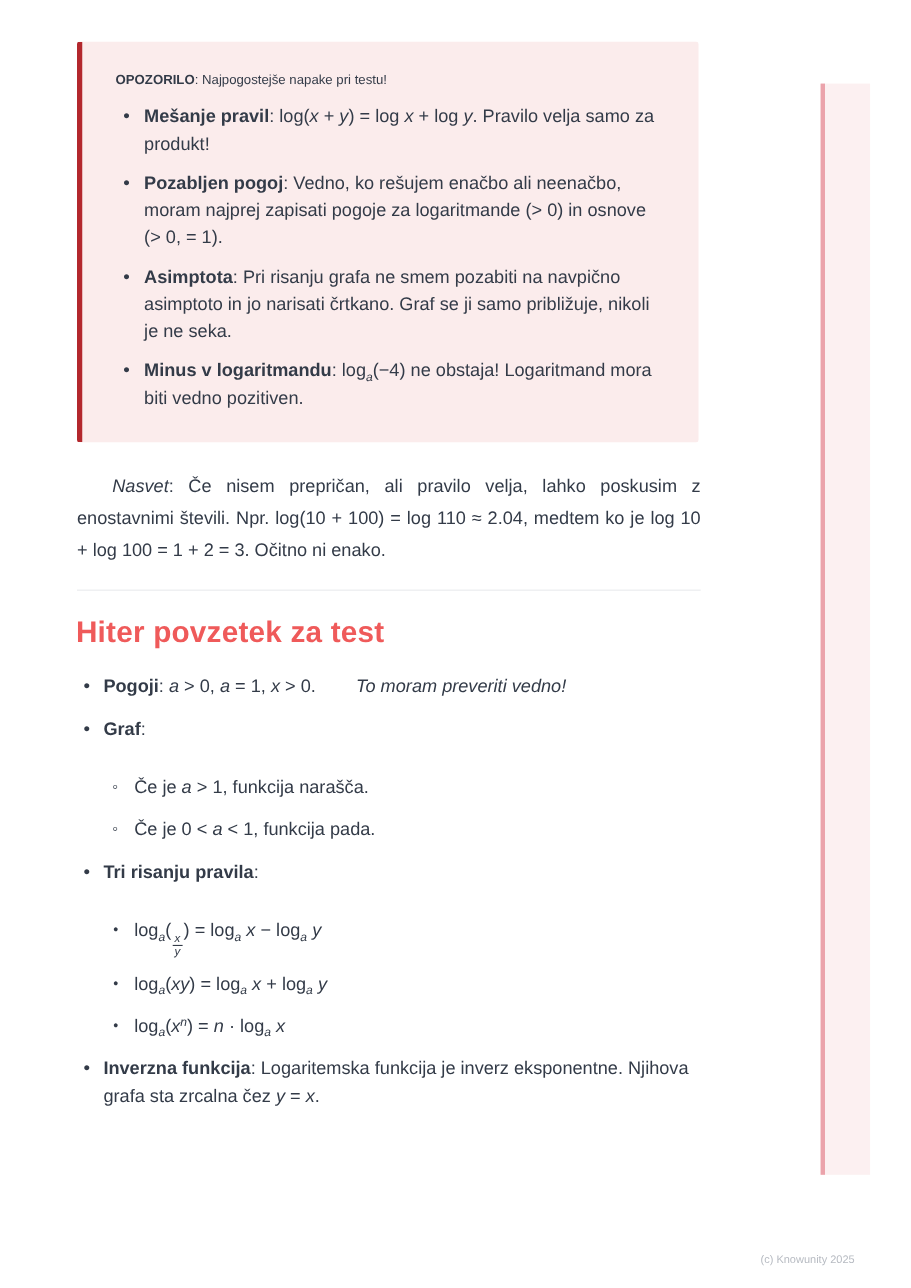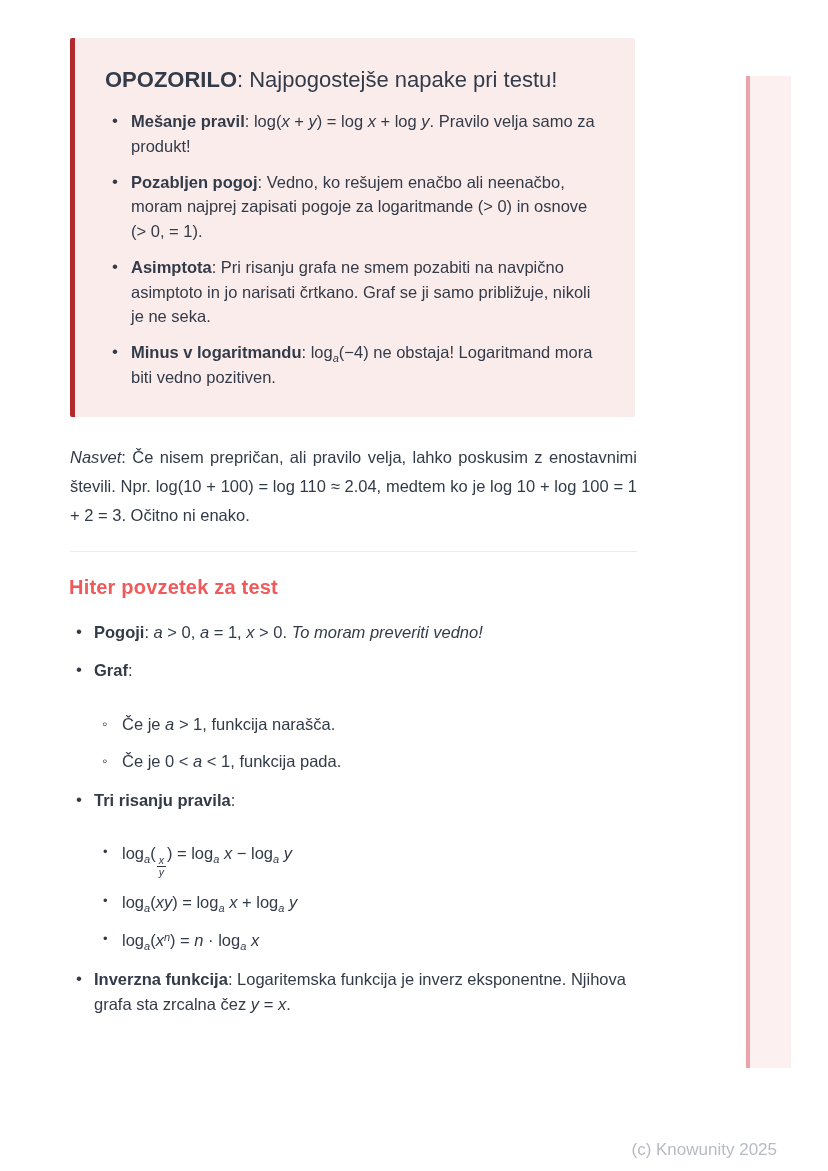--- a/index.html
+++ b/index.html
@@ -30,21 +30,21 @@
   }
 
   
   .warning-box{
     margin:38px 0 0 70px;width:565px;
     background:var(--warning-bg);
     border-left:5px solid var(--warning-border);
     border-radius:2px;
     padding:25px 28px 27px 30px;
   }
-  .warning-title{margin:0 0 13px;font-size:22px;line-height:1.5;}
+  .warning-title{margin:0 0 13px;font-size:12px;line-height:1.5;}
   ul{list-style:none;margin:0;padding:0;}
   .warning-list li{
     position:relative;padding-left:26px;margin:0 0 11px;
     font-size:16.5px;line-height:1.5;
   }
   .warning-list li:last-child{margin-bottom:0;}
   .warning-list li::before{content:"•";position:absolute;left:7px;top:-1px;font-size:17px;}
 
   
   .tip{
@@ -52,56 +52,56 @@
     font-size:16.5px;line-height:1.76;text-align:justify;
   }
 
   .divider{
     margin:21px 0 0 70px;width:567px;height:0;
     border:none;border-top:1px solid var(--divider);
   }
 
   .summary-heading{
     margin:24px 0 0 69px;
-    font-size:20px;font-weight:700;color:var(--heading-red);
+    font-size:27px;font-weight:700;color:var(--heading-red);
     letter-spacing:.2px;line-height:1.1;
   }
 
   .summary-list{margin:22px 0 0 70px;width:567px;}
   .summary-list > li{
     position:relative;padding-left:24px;margin:0 0 13px;
     font-size:16.5px;line-height:1.55;
   }
   .summary-list > li::before{content:"•";position:absolute;left:6px;top:-1px;font-size:17px;}
 
   .sublist{margin-top:28px;}
   .sublist li{position:relative;padding-left:28px;margin:0 0 12px;font-size:16.5px;line-height:1.55;}
   .sublist li:last-child{margin-bottom:1px;}
   .sublist.circle li::before{content:"◦";position:absolute;left:8px;top:0;font-size:15px;}
   .sublist.disc li::before{content:"•";position:absolute;left:9px;top:1px;font-size:13px;}
 
   b{font-weight:700;}
-  em{font-style:italic;}
+  em{font-style:italic;margin-left:32px;}
 
   
   .math{font-family:Liberation Sans, sans-serif;font-size:16.5px;}
   .math i{font-style:italic;}
   .math sub{font-size:11px;vertical-align:-4px;line-height:0;}
   .math sup{font-size:11px;vertical-align:5px;line-height:0;}
   .frac{
     display:inline-flex;flex-direction:column;align-items:center;
     vertical-align:-5px;line-height:1.05;font-size:10.5px;font-style:italic;
     margin:0 1px;
   }
   .frac .fn{border-bottom:1px solid currentColor;padding:0 2px;}
   .frac .fd{padding:0 2px;}
 
   .footer{
     position:absolute;top:1102px;right:51px;
-    font-size:17px;color:var(--footer-text);
+    font-size:10px;color:var(--footer-text);
   }
 </style>
 </head>
 <body>
 
 <div class="page">
 
   <aside class="side-strip"></aside>
 
   <section class="warning-box">

